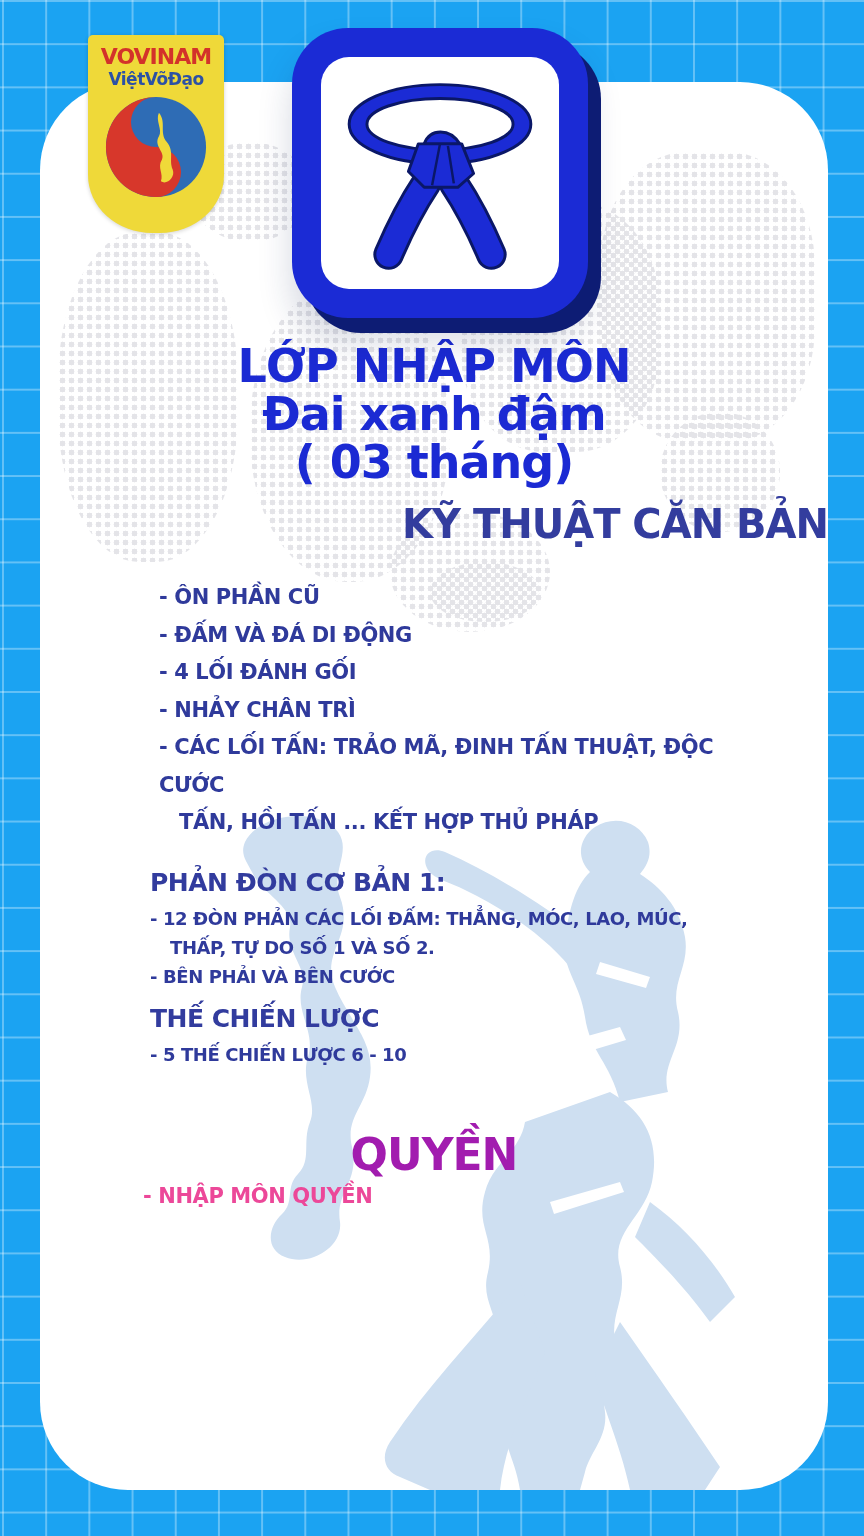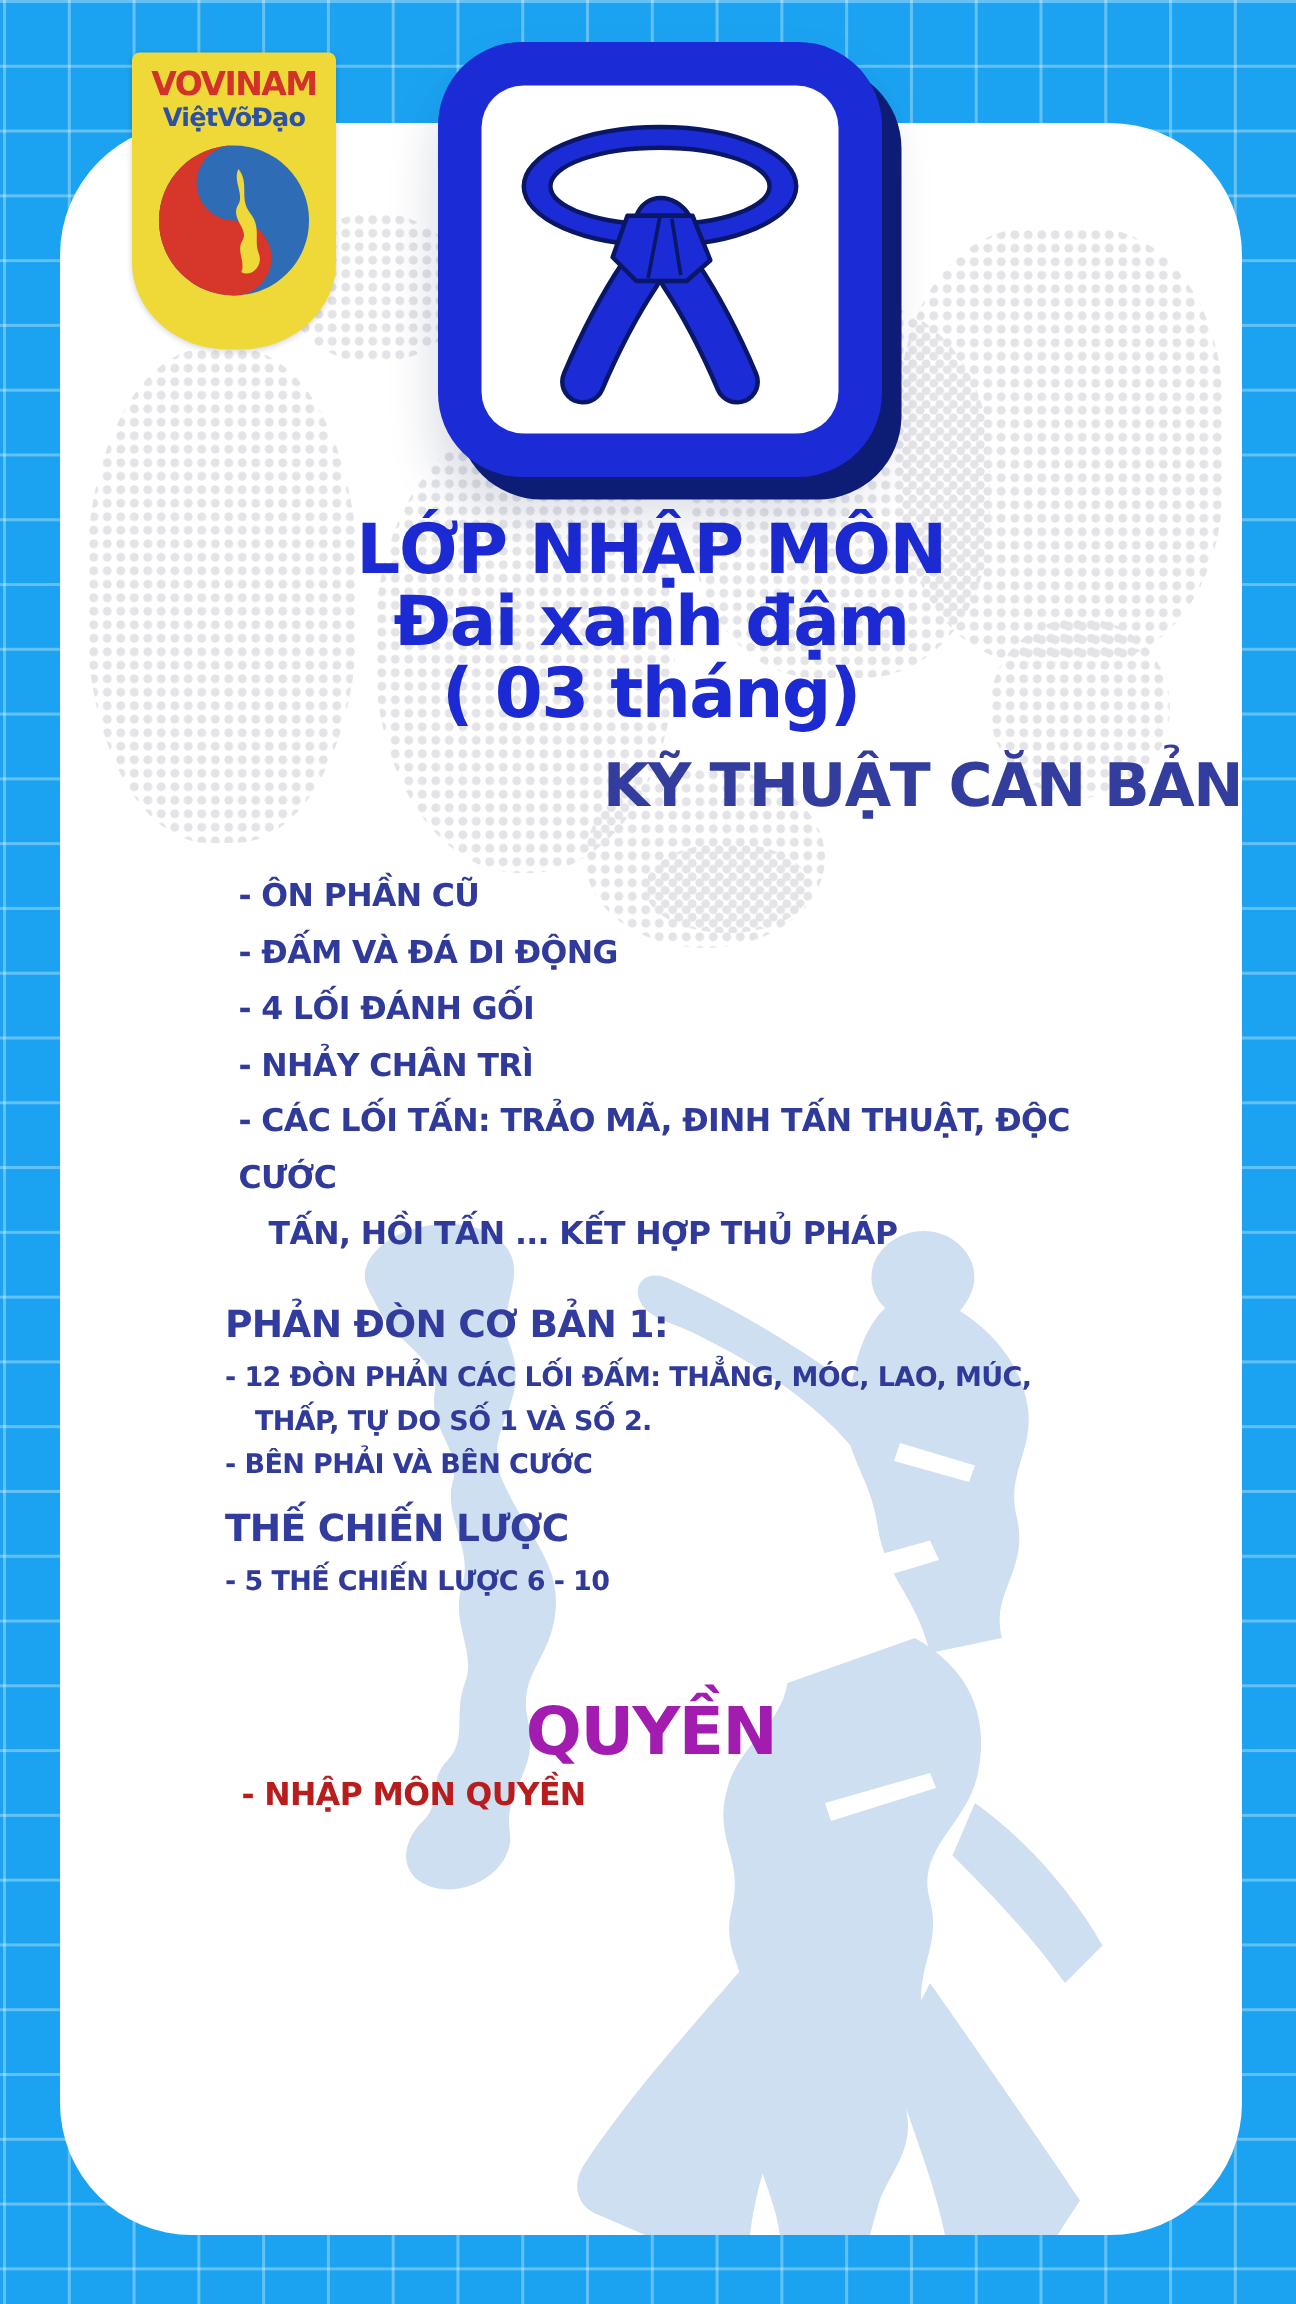--- a/index.html
+++ b/index.html
@@ -42,22 +42,22 @@
   .doncb{top:711px;left:0;width:100%;text-align:center;
     color:#2C3797;font-weight:800;font-size:40px;line-height:46px;letter-spacing:-1px;}
   .sub{left:110px;width:620px;color:#2F3A9B;letter-spacing:-0.4px;}
   .sub .sub-title{font-size:25px;font-weight:800;line-height:30px;color:#323C9E;
     margin-bottom:6px;letter-spacing:-0.5px;}
   .sub .line{font-size:18px;font-weight:700;line-height:29px;}
   .phandon{top:786px;}
   .tcl{top:922px;}
   .quyen-title{top:1048px;left:0;width:100%;text-align:center;
     color:#a21caf;font-weight:800;font-size:44px;line-height:50px;letter-spacing:-1px;}
-  .quyen-item{top:1100px;left:103px;color:#b91c1c;font-weight:700;font-size:21px;
-    line-height:29px;letter-spacing:-0.4px;margin-left:18px;}
+  .quyen-item{top:1100px;left:103px;color:#ec4899;font-weight:700;font-size:21px;
+    line-height:29px;letter-spacing:-0.4px;}
   .cont{padding-left:20px;}
 
   
   .logo{position:absolute;left:88px;top:35px;width:136px;height:198px;z-index:5;
     background:#EFD939;border-radius:5px 5px 64px 64px / 5px 5px 58px 58px;
     text-align:center;box-shadow:0 1px 4px rgba(0,0,0,.18);}
   .logo-l1{margin-top:10px;font-size:22px;font-weight:800;color:#D3322A;
     letter-spacing:-1px;line-height:24px;}
   .logo-l2{font-size:17px;font-weight:800;color:#2C51A5;letter-spacing:-0.5px;line-height:20px;}
   .logo svg{margin-top:6px;}

